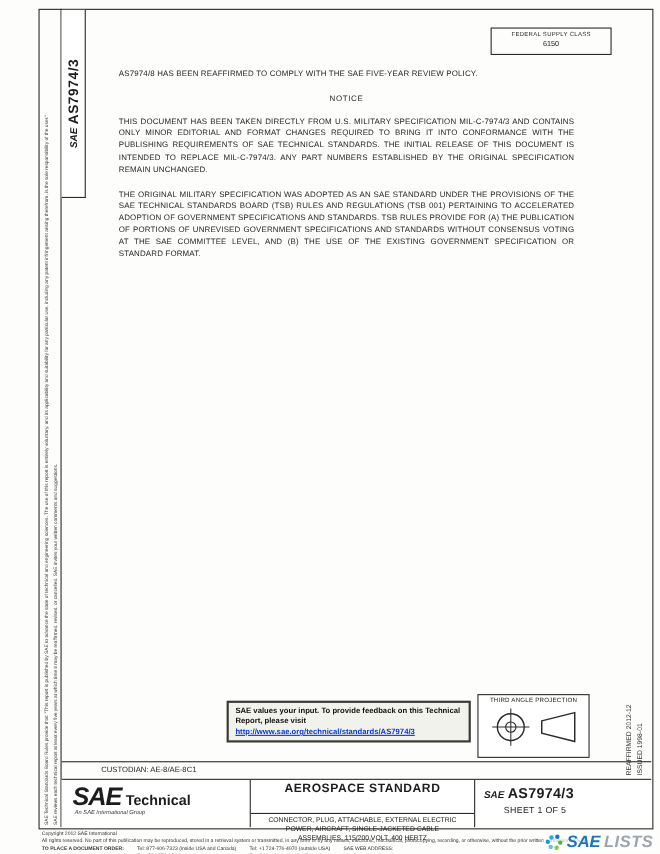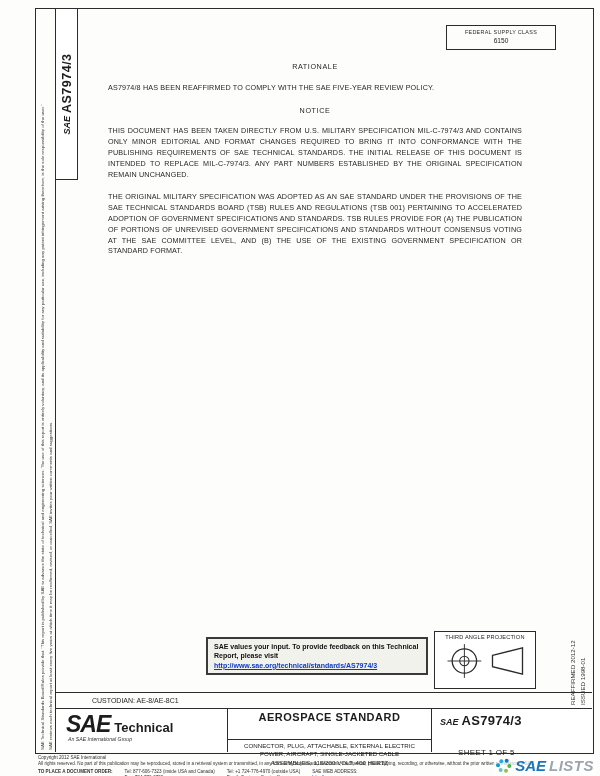--- a/index.html
+++ b/index.html
@@ -49,21 +49,21 @@
   .logo-sae{font-size:23px;font-weight:bold;font-style:italic;letter-spacing:-1px;line-height:.9;}
   .logo-aero{font-size:13px;font-weight:bold;}
   .logo-tag{font-size:5.2px;font-style:italic;margin:1px 0 0 2px;color:#333;}
   .tb-center{flex:1;border-right:1px solid #2b2b2b;padding-top:2px;box-sizing:border-box;}
   .tb-heading{font-size:11px;font-weight:bold;letter-spacing:.5px;text-align:center;border-bottom:1px solid #2b2b2b;padding-bottom:16px;}
   .tb-desc{font-size:6.2px;width:180px;margin:2px auto 0;text-align:center;line-height:1.35;color:#222;}
   .tb-right{width:160px;padding:4px 8px;box-sizing:border-box;}
   .tb-num-row{display:flex;align-items:baseline;gap:3px;}
   .tb-num-prefix{font-size:9px;font-weight:bold;font-style:italic;}
   .tb-num{font-size:13px;font-weight:bold;letter-spacing:.3px;}
-  .tb-sheet{font-size:8px;margin-top:20px;letter-spacing:.3px;padding-left:18px;}
+  .tb-sheet{font-size:8px;margin-top:4px;letter-spacing:.3px;padding-left:18px;}
 
   .footer{position:absolute;left:38px;top:755px;width:552px;font-size:4.6px;color:#333;line-height:1.4;}
   .f-rights{white-space:nowrap;overflow:hidden;}
   .f-order{display:flex;gap:12px;margin-top:1px;align-items:flex-start;}
   .f-order-label{font-weight:bold;}
   .f-col{display:flex;flex-direction:column;}
 
   .watermark{position:absolute;right:4px;bottom:1px;display:flex;align-items:center;gap:3px;padding:1px 2px;background:rgba(255,255,255,.65);}
   .wm-dots{width:16px;height:16px;}
   .wm-sae{font-size:15px;font-weight:bold;font-style:italic;color:#1b75bb;}
@@ -89,21 +89,20 @@
       <span class="vl-num">AS7974/3</span>
     </div>
   </div>
 
   <div class="fsc-box">
     <div class="fsc-label">FEDERAL SUPPLY CLASS</div>
     <div class="fsc-value">6150</div>
   </div>
 
   <div class="content">
-    <div class="heading">RATIONALE</div>
     <p>AS7974/8 HAS BEEN REAFFIRMED TO COMPLY WITH THE SAE FIVE-YEAR REVIEW POLICY.</p>
     <div class="heading">NOTICE</div>
     <p>THIS DOCUMENT HAS BEEN TAKEN DIRECTLY FROM U.S. MILITARY SPECIFICATION MIL-C-7974/3 AND CONTAINS ONLY MINOR EDITORIAL AND FORMAT CHANGES REQUIRED TO BRING IT INTO CONFORMANCE WITH THE PUBLISHING REQUIREMENTS OF SAE TECHNICAL STANDARDS. THE INITIAL RELEASE OF THIS DOCUMENT IS INTENDED TO REPLACE MIL-C-7974/3. ANY PART NUMBERS ESTABLISHED BY THE ORIGINAL SPECIFICATION REMAIN UNCHANGED.</p>
     <p>THE ORIGINAL MILITARY SPECIFICATION WAS ADOPTED AS AN SAE STANDARD UNDER THE PROVISIONS OF THE SAE TECHNICAL STANDARDS BOARD (TSB) RULES AND REGULATIONS (TSB 001) PERTAINING TO ACCELERATED ADOPTION OF GOVERNMENT SPECIFICATIONS AND STANDARDS. TSB RULES PROVIDE FOR (A) THE PUBLICATION OF PORTIONS OF UNREVISED GOVERNMENT SPECIFICATIONS AND STANDARDS WITHOUT CONSENSUS VOTING AT THE SAE COMMITTEE LEVEL, AND (B) THE USE OF THE EXISTING GOVERNMENT SPECIFICATION OR STANDARD FORMAT.</p>
   </div>
 
   <div class="dates">
     <div class="rot dates-rot">
       <div>REAFFIRMED 2012-12</div>
       <div>ISSUED 1998-01</div>

